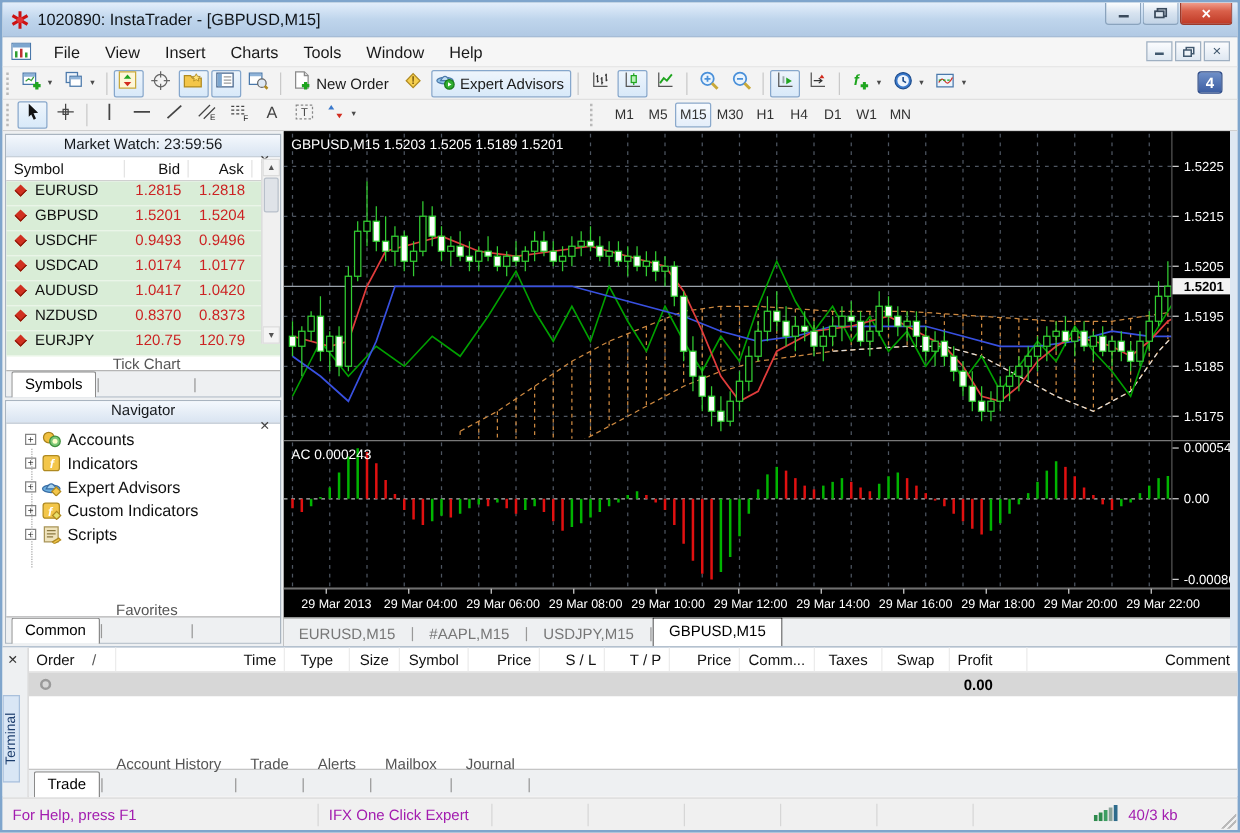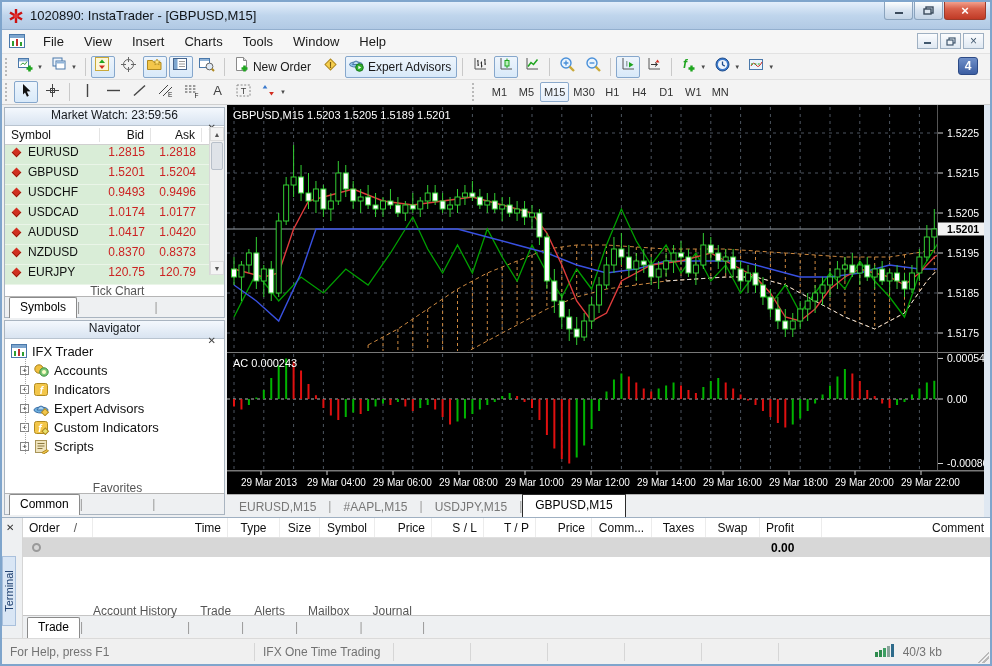--- a/index.html
+++ b/index.html
@@ -96,21 +96,21 @@
     display:flex;font-size:12px;color:#111;align-items:center;}
   .thcell{border-right:1px solid #ececec;height:100%;display:flex;align-items:center;padding:0 6px;}
   #balance-row{position:absolute;left:21px;top:20px;width:967px;height:19px;background:#d7d7d7;
     display:flex;align-items:center;font-size:12px;font-weight:bold;color:#000;}
   #bal-icon{width:9px;height:9px;border:2px solid #9a9a9a;border-radius:50%;margin:0 7px 0 9px;}
   #bal-profit{position:absolute;left:748px;}
   #term-tabs{position:absolute;left:21px;bottom:0;width:967px;height:22px;background:#eef0f2;
     border-top:1px solid #c5c5c5;display:flex;align-items:flex-end;font-size:12px;}
   
   #statusbar{position:absolute;left:0;top:636px;width:988px;height:26px;background:#f0f0f0;
-    border-top:1px solid #dadada;display:flex;align-items:center;font-size:12px;color:#737373;}
+    border-top:1px solid #dadada;display:flex;align-items:center;font-size:12px;color:#a21caf;}
   .sbcell{height:18px;display:flex;align-items:center;padding:0 8px;border-right:1px solid #d6d6d6;}
   #sb-kb{margin-left:6px;}
   #grip-corner{position:absolute;right:1px;bottom:1px;width:12px;height:12px;
     background:linear-gradient(135deg,transparent 50%,#b9b9b9 50%,#b9b9b9 60%,transparent 60%,transparent 70%,#b9b9b9 70%,#b9b9b9 80%,transparent 80%);}
 </style>
 </head>
 <body>
 
 <div class="win">
 
@@ -491,30 +491,20 @@
           <span class="ptabsep">|</span>
         </div>
     </div>
     <div class="panel" id="nav-panel" style="top:215px;height:195px;">
       <div class="ptitle">
         <span>Navigator</span>
         <span class="px">✕</span>
       </div>
       <div id="nav-tree">
           <div style="position: absolute; left: 20px; top: 20px; height: 95px; border-left: 1px dotted rgb(168, 168, 168);"></div>
-          <div class="trow" style="padding-left: 6px;">
-            <span class="ticon"><svg width="17" height="15">
-                <rect x="0.5" y="0.5" width="15" height="13" fill="#fff" stroke="#4a78aa"></rect>
-                <rect x="1" y="1" width="14" height="3" fill="#7da6cf"></rect>
-                <rect x="3" y="7" width="2" height="5" fill="#2f9e2f"></rect>
-                <rect x="7" y="5" width="2" height="7" fill="#c03030"></rect>
-                <rect x="11" y="8" width="2" height="4" fill="#2f9e2f"></rect>
-              </svg></span>
-            <span>IFX Trader</span>
-          </div>
           <div class="trow">
             <span class="plusbox">+</span>
             <span class="ticon"><svg width="17" height="15">
                 <circle cx="6" cy="6" r="4.2" fill="#f0c040" stroke="#a8821c"></circle>
                 <circle cx="11" cy="9" r="4.2" fill="#7cc878" stroke="#3f8f3c"></circle>
                 <circle cx="11" cy="9" r="2" fill="#fdfdc8"></circle>
               </svg></span>
             <span>Accounts</span>
           </div>
           <div class="trow">
@@ -1105,21 +1095,21 @@
         <span class="ptab">Journal</span>
         <span class="ptabsep">|</span>
       </div>
   </div>
 
   <div id="statusbar">
     <div class="sbcell" style="width:253px;">
         <span>For Help, press F1</span>
       </div>
     <div class="sbcell" style="width:139px;">
-        <span>IFX One Time Trading</span>
+        <span>IFX One Click Expert</span>
       </div>
     <div class="sbcell" style="width:77px;"></div>
     <div class="sbcell" style="width:77px;"></div>
     <div class="sbcell" style="width:77px;"></div>
     <div class="sbcell" style="width:77px;"></div>
     <div class="sbcell" style="width:77px;"></div>
     <div class="sbcell" style="flex:1;border-right:none;justify-content:flex-end;padding-right:48px;">
       <span>
         <svg width="22" height="14">
             <rect x="0" y="9" width="3" height="5" fill="#2e8b4e"></rect>

